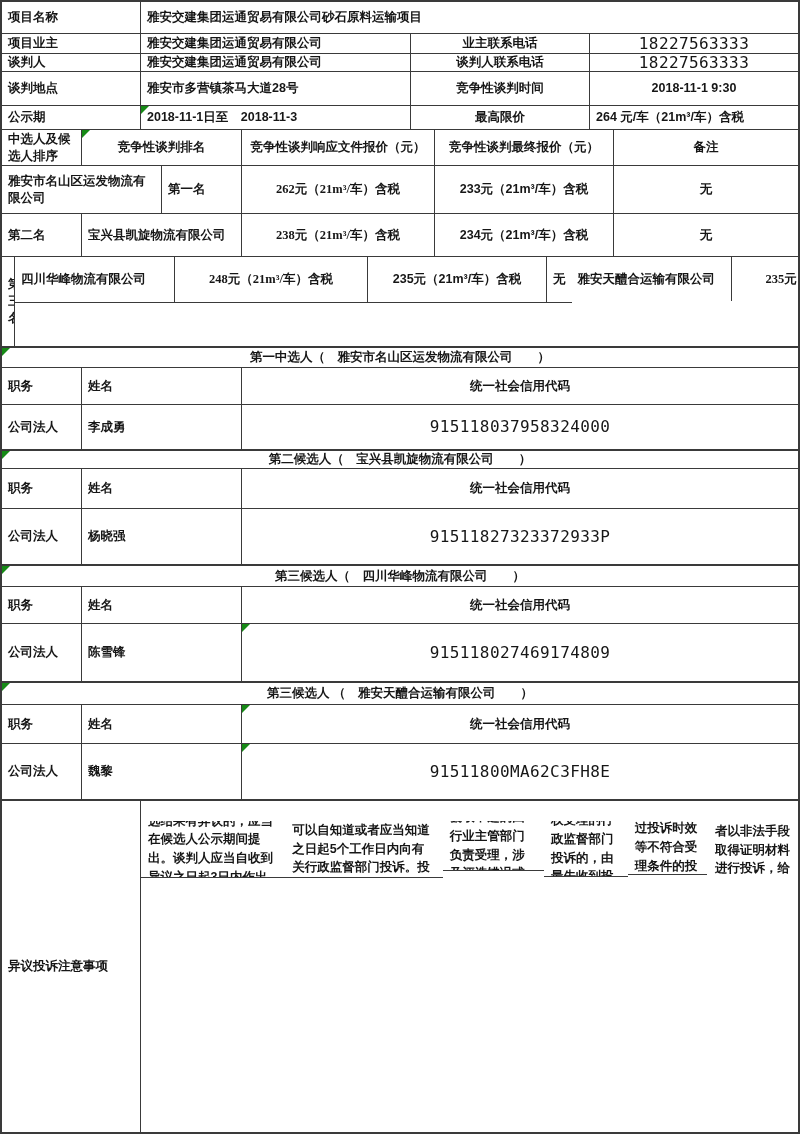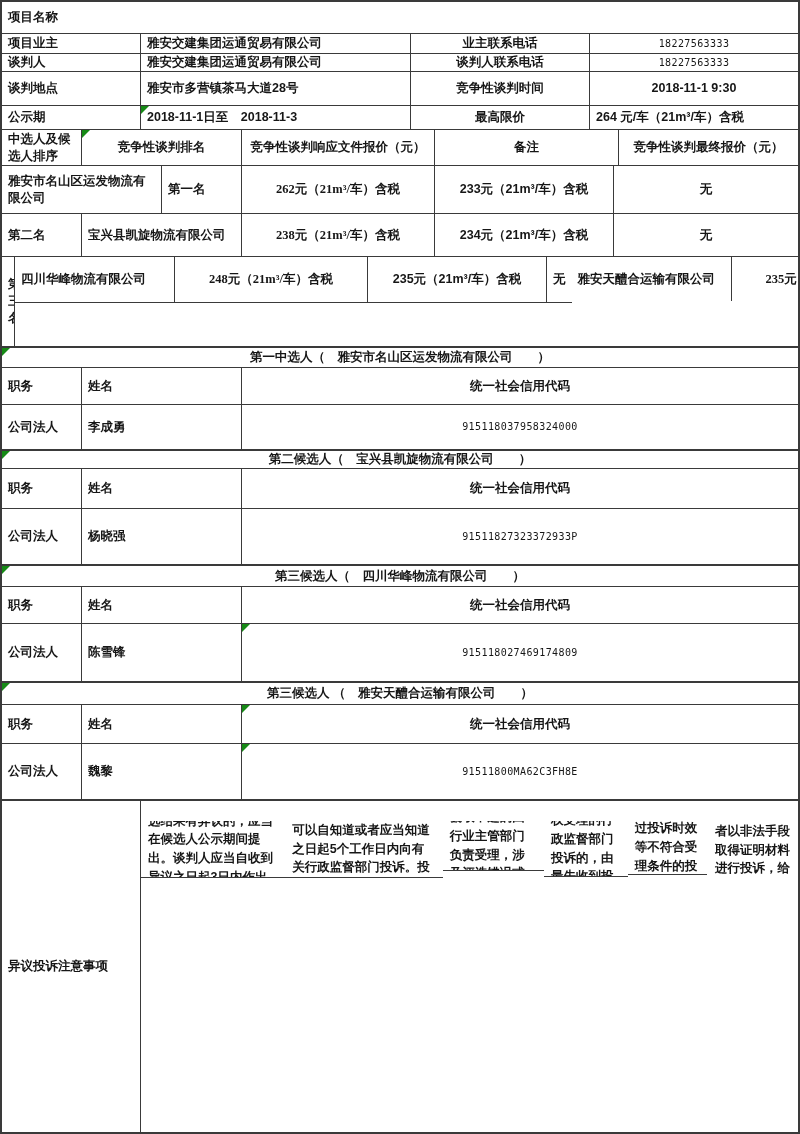--- a/index.html
+++ b/index.html
@@ -14,21 +14,21 @@
   .cell {
     border-right:1px solid #3a3a3a;
     padding:2px 6px;
     display:flex; align-items:center;
     font-size:12.5px; font-weight:600; line-height:1.35;
     overflow:hidden; position:relative;
   }
   .cell:last-child, .grow:last-child { border-right:none; }
   .grow { flex:1; }
   .center { justify-content:center; text-align:left; }
-  .num { font-family:"DejaVu Sans Mono","Liberation Mono",monospace; font-weight:500; font-size:10px; letter-spacing:.4px; }
+  .num { font-family:"DejaVu Sans Mono","Liberation Mono",monospace; font-weight:500; font-size:16px; letter-spacing:.4px; }
   .w80{width:80px;} .w160{width:160px;} .w163{width:139px;} .w179{width:179px;} .w193{width:193px;font-family:Liberation Serif, serif;} .w270{width:270px;}
   .band-row .cell { justify-content:center; text-align:right; }
   .band-row { border-top:1px solid #3a3a3a; }
   .subrow { display:flex; border-bottom:1px solid #3a3a3a; }
   .subrow:last-child { border-bottom:none; }
   .item {
     border-bottom:1px solid #3a3a3a; border-right:none;
     padding:1px 7px; font-size:12.5px; line-height:1.5;margin-top:20px;
   }
   .item:last-child { border-bottom:none;text-align:center; }
@@ -39,20 +39,21 @@
     border-top-color:#168a16; border-left-color:#168a16;
   }
 </style>
 </head>
 <body>
 
 <div class="sheet">
 
   <div class="row" style="height:32px">
     <div class="cell w163">项目名称</div>
+    <div class="cell grow">雅安交建集团运通贸易有限公司砂石原料运输项目</div>
   </div>
   <div class="row" style="height:20px">
     <div class="cell w163">项目业主</div>
     <div class="cell w270">雅安交建集团运通贸易有限公司</div>
     <div class="cell w179 center">业主联系电话</div>
     <div class="cell grow center num">18227563333</div>
   </div>
   <div class="row" style="height:18px">
     <div class="cell w163">谈判人</div>
     <div class="cell w270">雅安交建集团运通贸易有限公司</div>
@@ -69,22 +70,22 @@
     <div class="cell w163">公示期</div>
     <div class="cell w270 flag">2018-11-1日至　2018-11-3</div>
     <div class="cell w179 center">最高限价</div>
     <div class="cell grow">264 元/车（21m³/车）含税</div>
   </div>
 
   <div class="row" style="height:36px">
     <div class="cell w80">中选人及候选人排序</div>
     <div class="cell w160 center flag">竞争性谈判排名</div>
     <div class="cell w193 center">竞争性谈判响应文件报价（元）</div>
+    <div class="cell w179 center">竞争性谈判最终报价（元）</div>
     <div class="cell grow center">备注</div>
-    <div class="cell w179 center">竞争性谈判最终报价（元）</div>
   </div>
   <div class="row" style="height:48px">
     <div class="cell w160">雅安市名山区运发物流有限公司</div>
     <div class="cell w80">第一名</div>
     <div class="cell w193 center">262元（21m³/车）含税</div>
     <div class="cell w179 center">233元（21m³/车）含税</div>
     <div class="cell grow center">无</div>
   </div>
   <div class="row" style="height:43px">
     <div class="cell w80">第二名</div>

